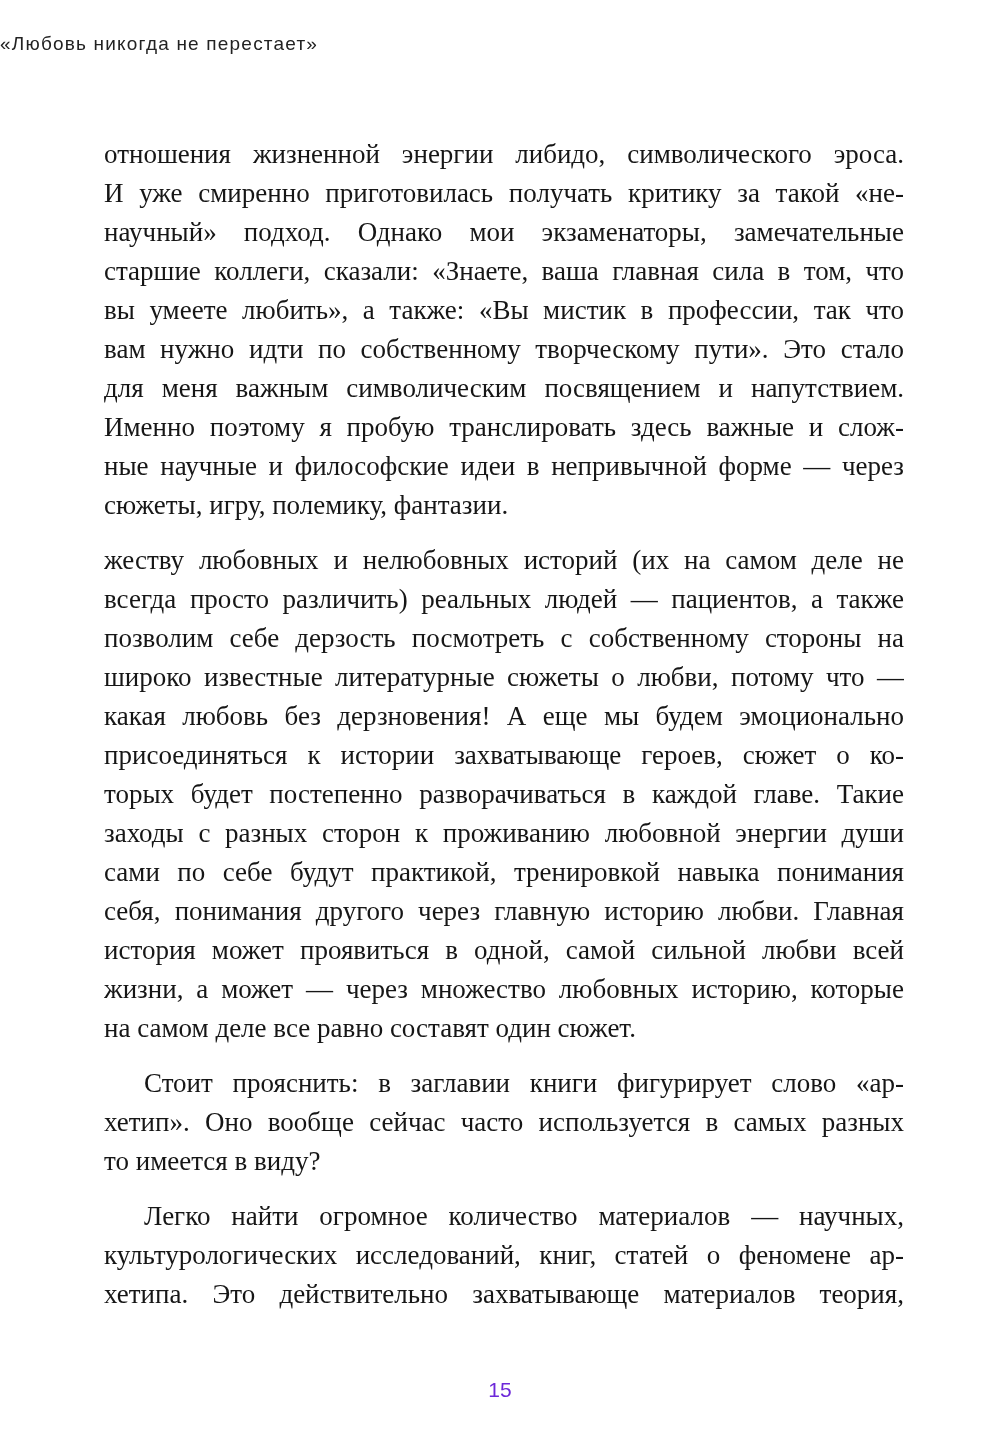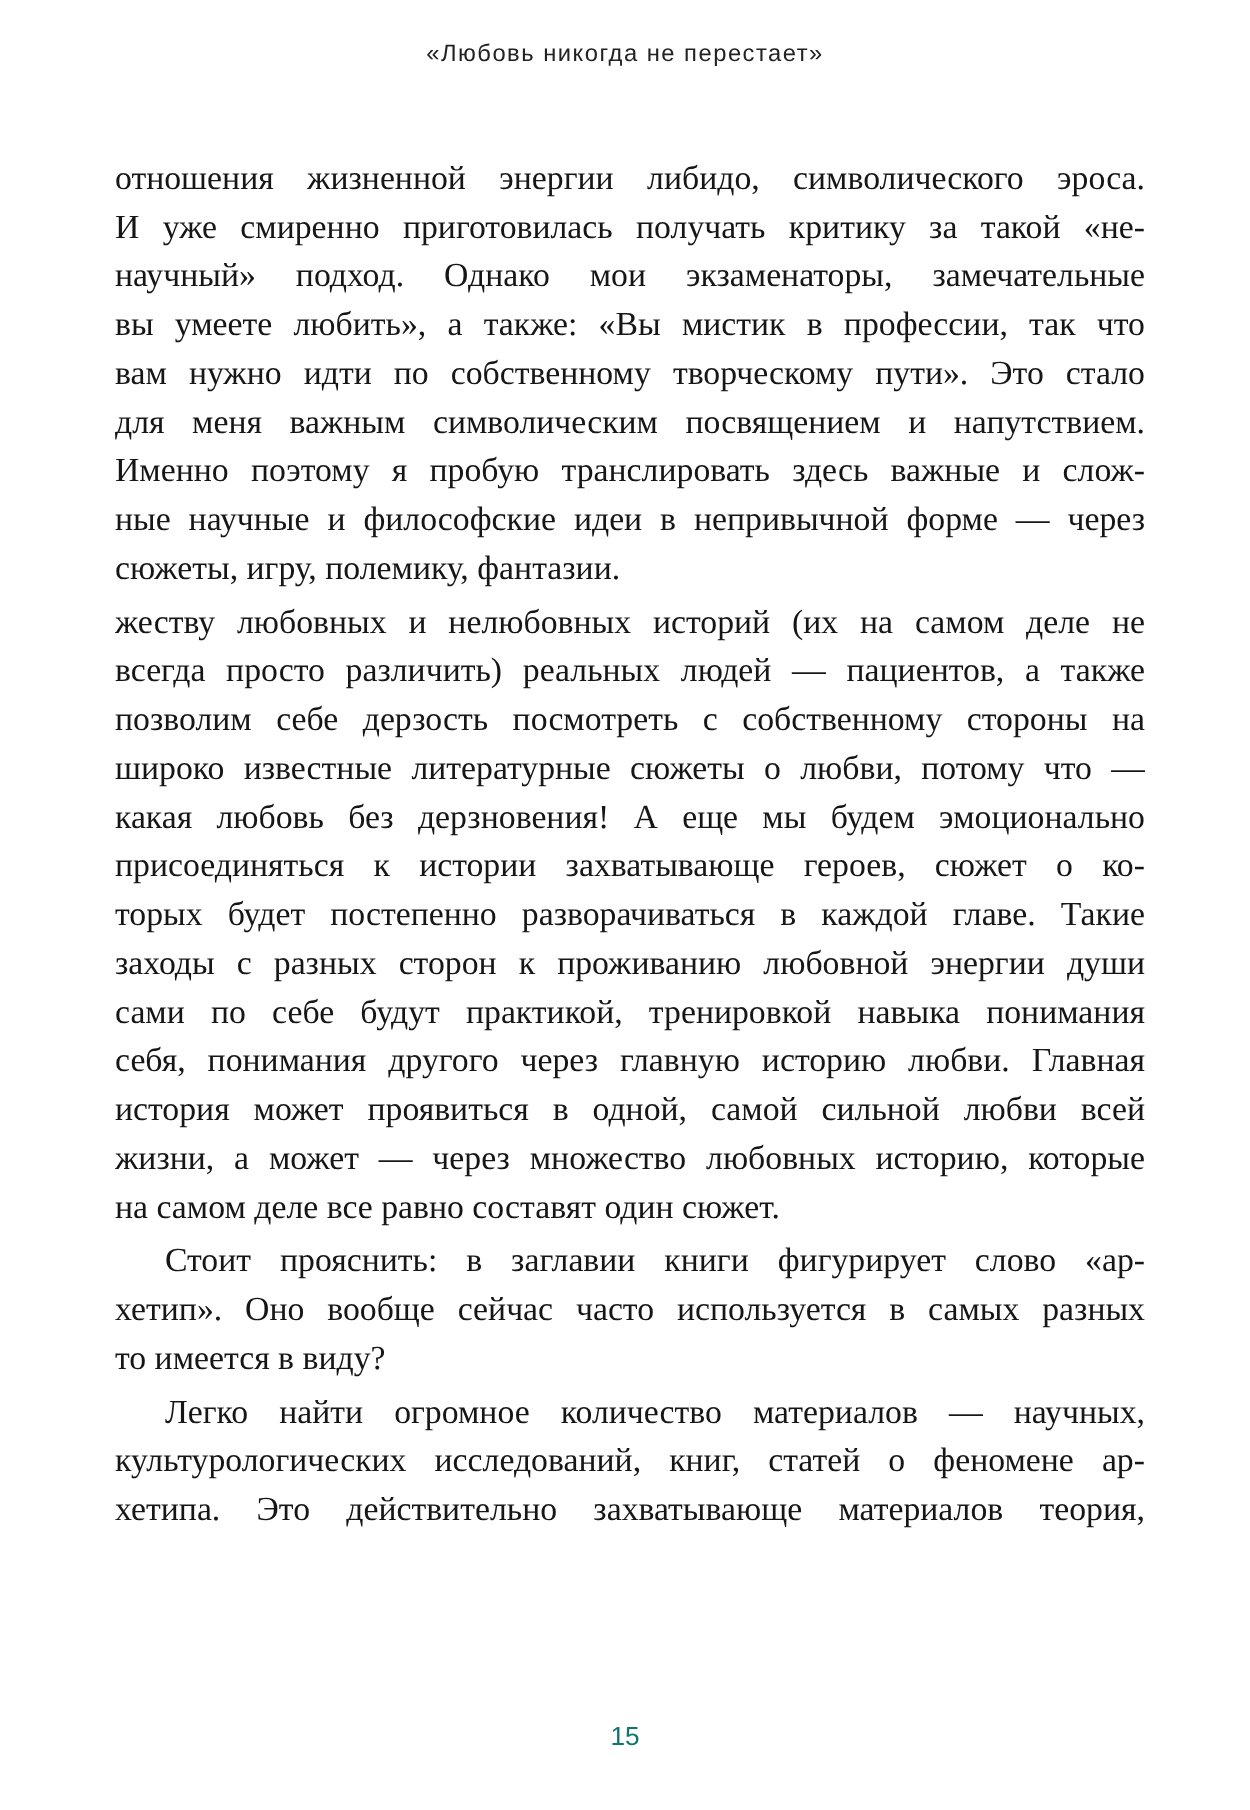--- a/index.html
+++ b/index.html
@@ -14,34 +14,33 @@
     background: #ffffff;
     overflow: hidden;
     font-family: "Liberation Serif", "DejaVu Serif", serif;
     color: #161616;
   }
   .running-head {
     position: absolute;
     top: 33px;
     left: 0;
     right: 0;
-    text-align: center;
     font-family: "Liberation Sans", "DejaVu Sans", sans-serif;
     font-size: 19px;
     letter-spacing: 1.2px;
     color: #222222;
   }
   .text-block {
     position: absolute;
     top: 119px;
     left: 88px;
     width: 832px;
   }
   .para {
-    margin: 4px;
+    margin: 16px;
     padding: 0;
   }
   .line {
     height: 39px;
     line-height: 39px;
     font-size: 27px;
     text-align: justify;
     text-align-last: justify;
     white-space: normal;
     overflow: hidden;
@@ -53,36 +52,37 @@
     text-indent: 40px;
   }
   .page-number {
     position: absolute;
     top: 1378px;
     left: 0;
     right: 0;
     text-align: center;
     font-family: "Liberation Sans", "DejaVu Sans", sans-serif;
     font-size: 21px;
-    color: #0f766e;
+    color: #6d28d9;
   }
 </style>
 </head>
 <body>
 
 <div class="page">
 
   <div class="running-head">«Любовь никогда не перестает»</div>
 
   <div class="text-block">
 
     <div class="para">
       <div class="line">отношения жизненной энергии либидо, символического эроса.</div>
       <div class="line">И уже смиренно приготовилась получать критику за такой «не-</div>
       <div class="line">научный» подход. Однако мои экзаменаторы, замечательные</div>
+      <div class="line">старшие коллеги, сказали: «Знаете, ваша главная сила в том, что</div>
       <div class="line">вы умеете любить», а также: «Вы мистик в профессии, так что</div>
       <div class="line">вам нужно идти по собственному творческому пути». Это стало</div>
       <div class="line">для меня важным символическим посвящением и напутствием.</div>
       <div class="line">Именно поэтому я пробую транслировать здесь важные и слож-</div>
       <div class="line">ные научные и философские идеи в непривычной форме — через</div>
       <div class="line last">сюжеты, игру, полемику, фантазии.</div>
     </div>
 
     <div class="para">
       <div class="line">жеству любовных и нелюбовных историй (их на самом деле не</div>

